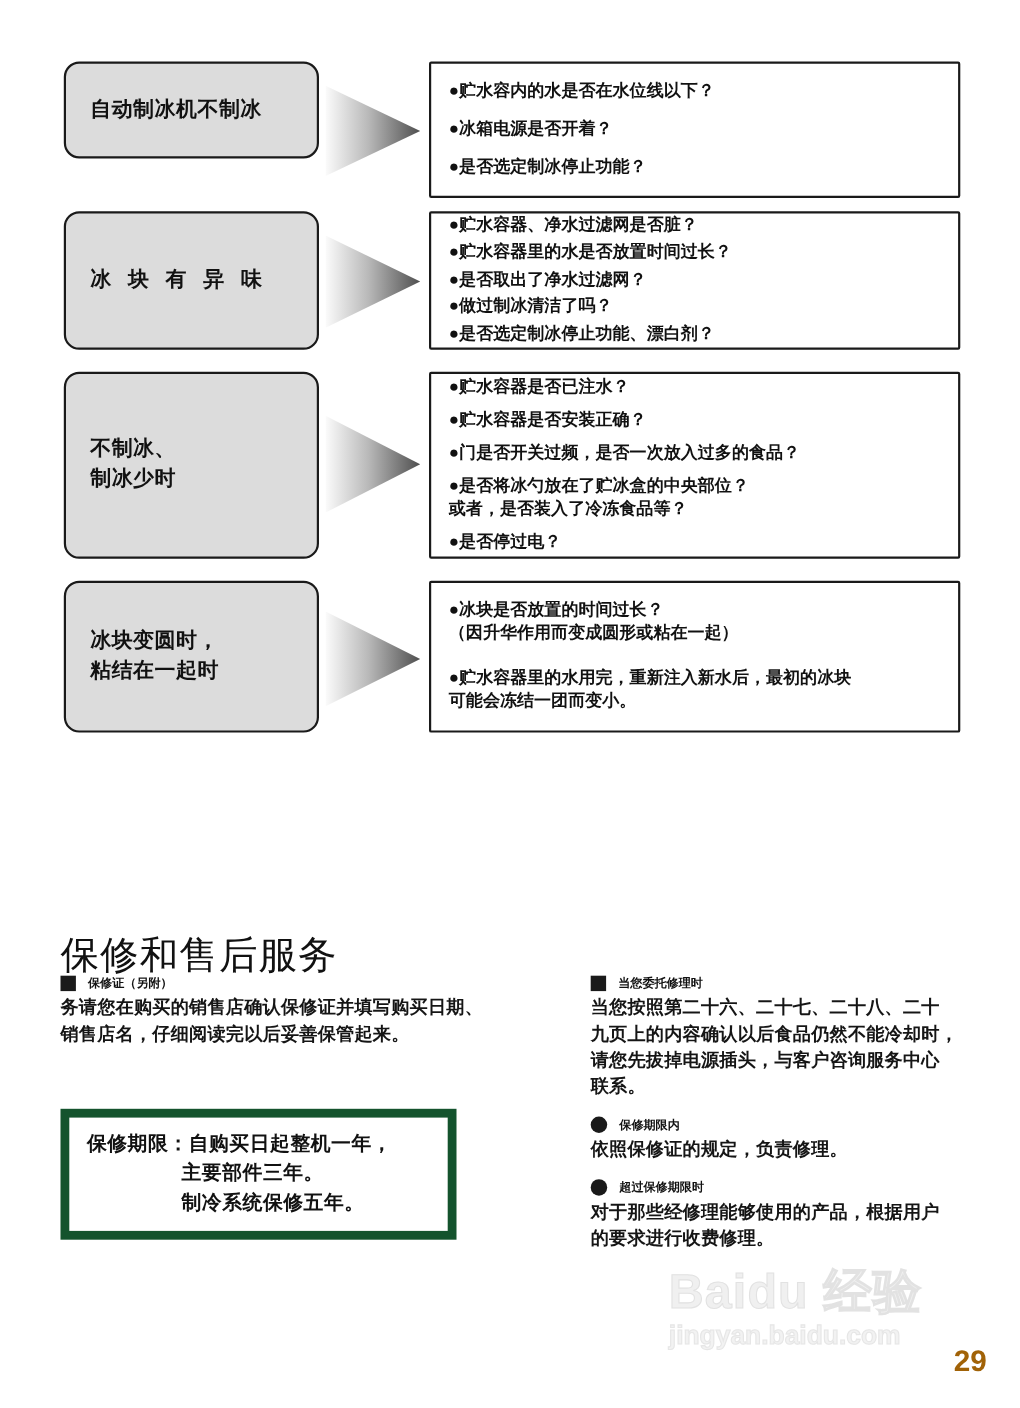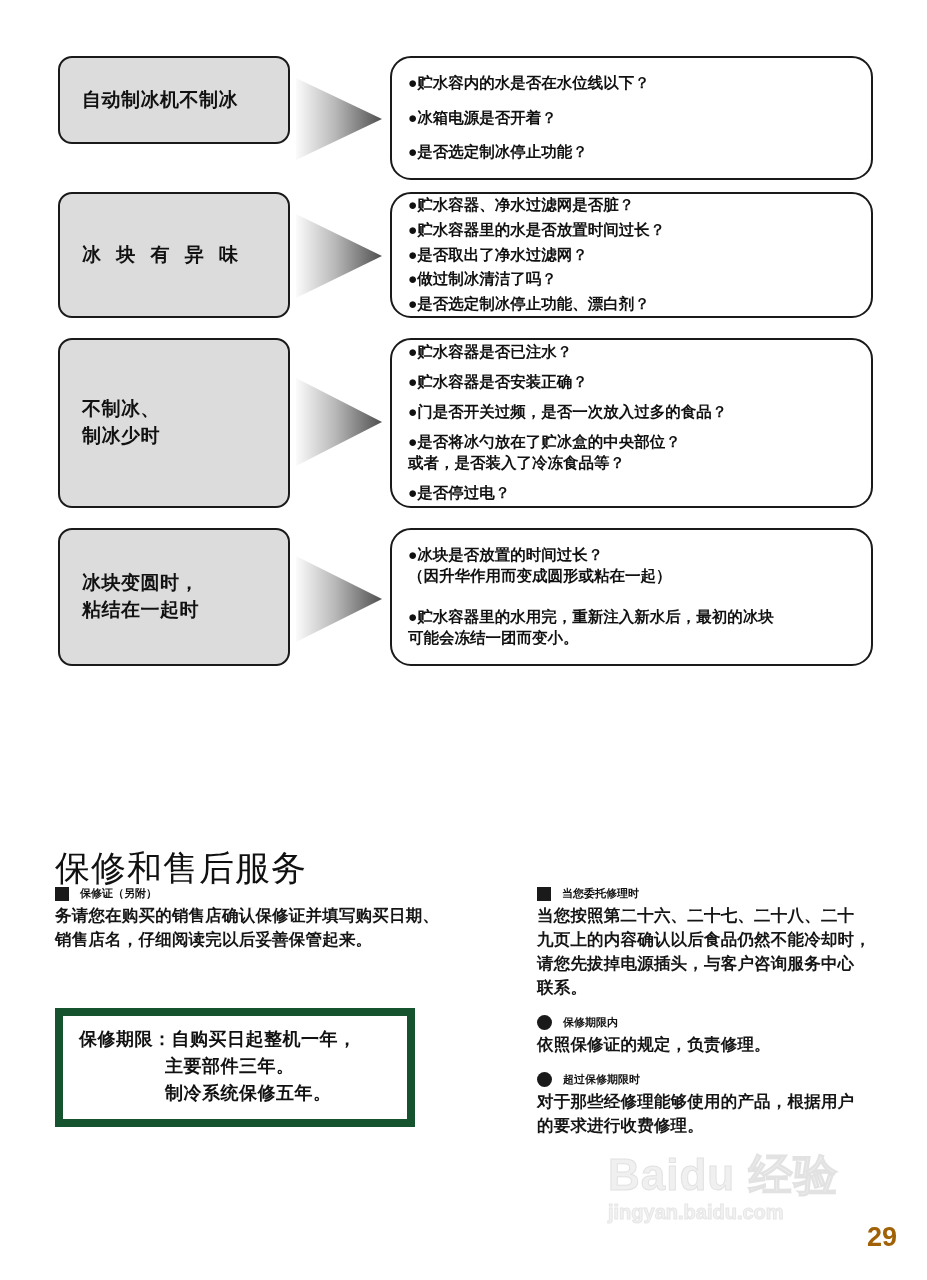--- a/index.html
+++ b/index.html
@@ -58,21 +58,21 @@
   }
   .ts-arrow svg { display: block; }
 
   .ts-right {
     position: absolute;
     left: 390px;
     width: 483px;
     box-sizing: border-box;
     background: #ffffff;
     border: 2px solid #1a1a1a;
-    border-radius: 21px;
+    border-radius: 2px;
     padding: 10px 14px 10px 16px;
     display: flex;
     flex-direction: column;
     justify-content: center;
   }
   .ts-item {
     font-size: 15.5px;
     font-weight: 700;
     color: #111;
     line-height: 1.35;
@@ -178,21 +178,21 @@
   }
   #watermark .wm-main {
     font-size: 44px;
     font-weight: 700;
     color: #f0f0f0;
     letter-spacing: 1px;
     line-height: 1;
     -webkit-text-stroke: 1px #e2e2e2;
   }
   #watermark .wm-sub {
-    font-size: 20px;
+    font-size: 24px;
     font-weight: 700;
     color: #f2f2f2;
     letter-spacing: 0px;
     margin-top: 4px;
     -webkit-text-stroke: 1px #e6e6e6;
   }
   #page-number {
     position: absolute;
     right: 30px;
     top: 1222px;

